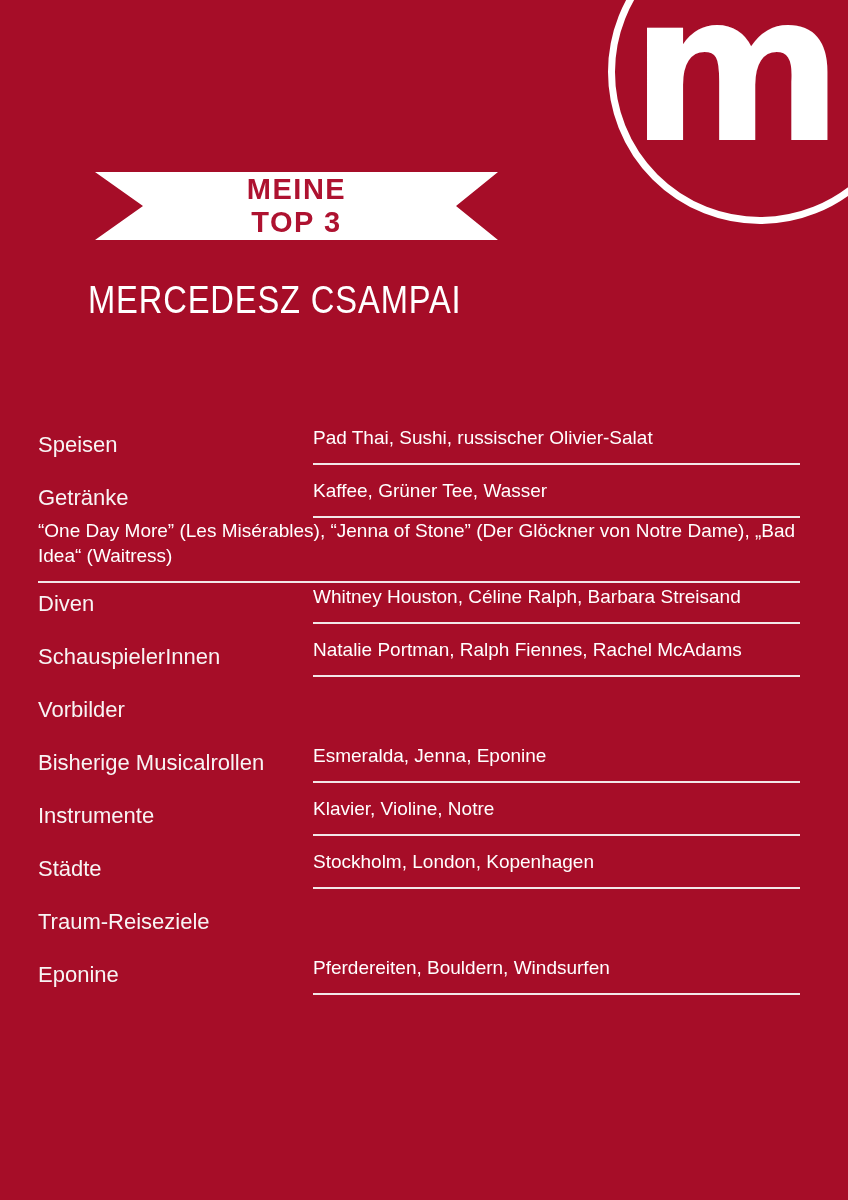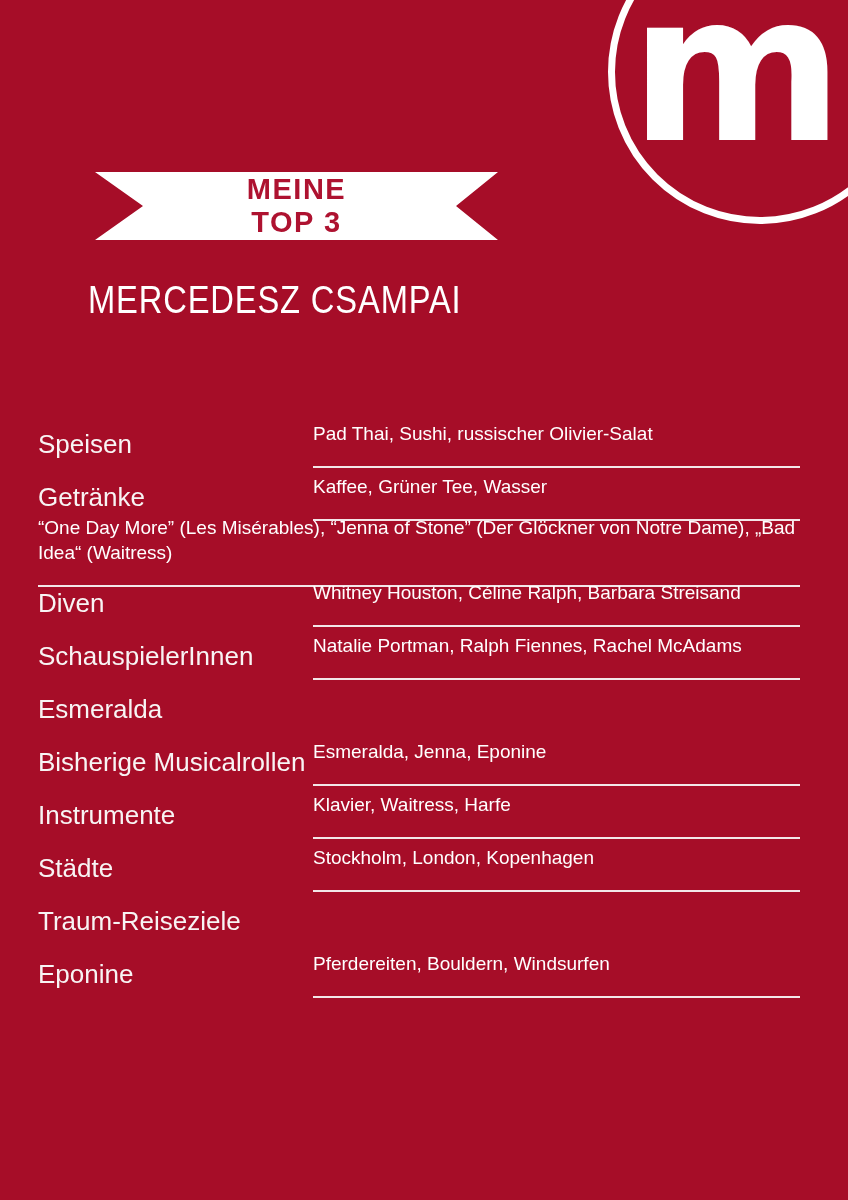--- a/index.html
+++ b/index.html
@@ -73,29 +73,29 @@
   }
   .row{
     height:53px;
     display:flex;
     align-items:center;
   }
   .row-label{
     width:275px;
     flex:0 0 275px;
     color:#F8F4F4;
-    font-size:26px;
+    font-size:22px;
     line-height:25px;
   }
   .row-value{
     flex:1;
     color:var(--white);
     font-size:19px;
     line-height:25px;
-    padding-bottom:20px;
+    padding-bottom:13px;
     border-bottom:2px solid var(--underline);
   }
 </style>
 </head>
 <body>
 
 <div class="page">
 
   <div class="logo-ring"></div>
   <div class="logo-letter">m</div>
@@ -123,29 +123,29 @@
       </div>
       <div class="row">
         <div class="row-label">Diven</div>
         <div class="row-value">Whitney Houston, Céline Ralph, Barbara Streisand</div>
       </div>
       <div class="row">
         <div class="row-label">SchauspielerInnen</div>
         <div class="row-value">Natalie Portman, Ralph Fiennes, Rachel McAdams</div>
       </div>
       <div class="row">
-        <div class="row-label">Esmeralda</div>
+        <div class="row-label">Vorbilder</div>
       </div>
       <div class="row">
         <div class="row-label">Bisherige Musicalrollen</div>
         <div class="row-value">Esmeralda, Jenna, Eponine</div>
       </div>
       <div class="row">
         <div class="row-label">Instrumente</div>
-        <div class="row-value">Klavier, Waitress, Harfe</div>
+        <div class="row-value">Klavier, Violine, Notre</div>
       </div>
       <div class="row">
         <div class="row-label">Städte</div>
         <div class="row-value">Stockholm, London, Kopenhagen</div>
       </div>
       <div class="row">
         <div class="row-label">Traum-Reiseziele</div>
       </div>
       <div class="row">
         <div class="row-label">Eponine</div>

